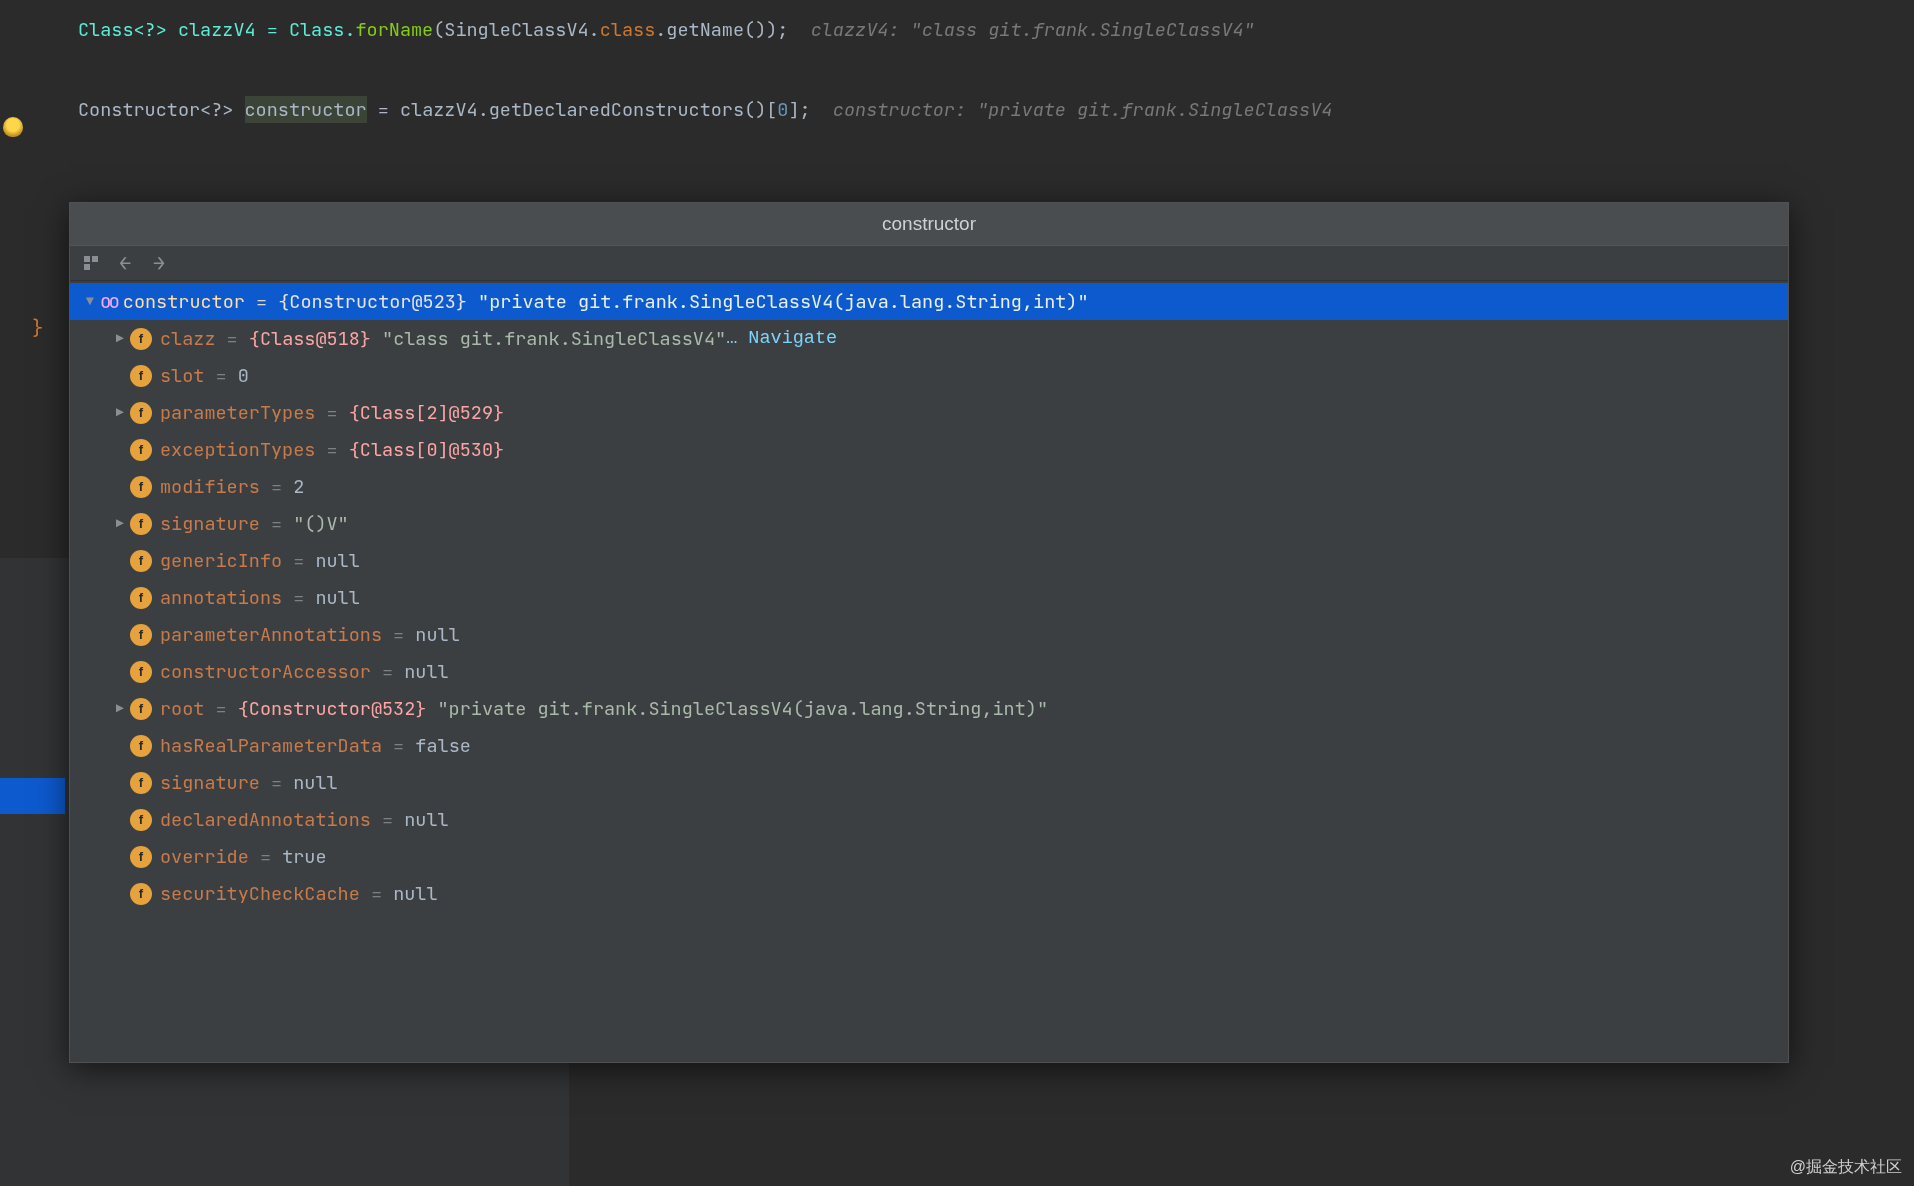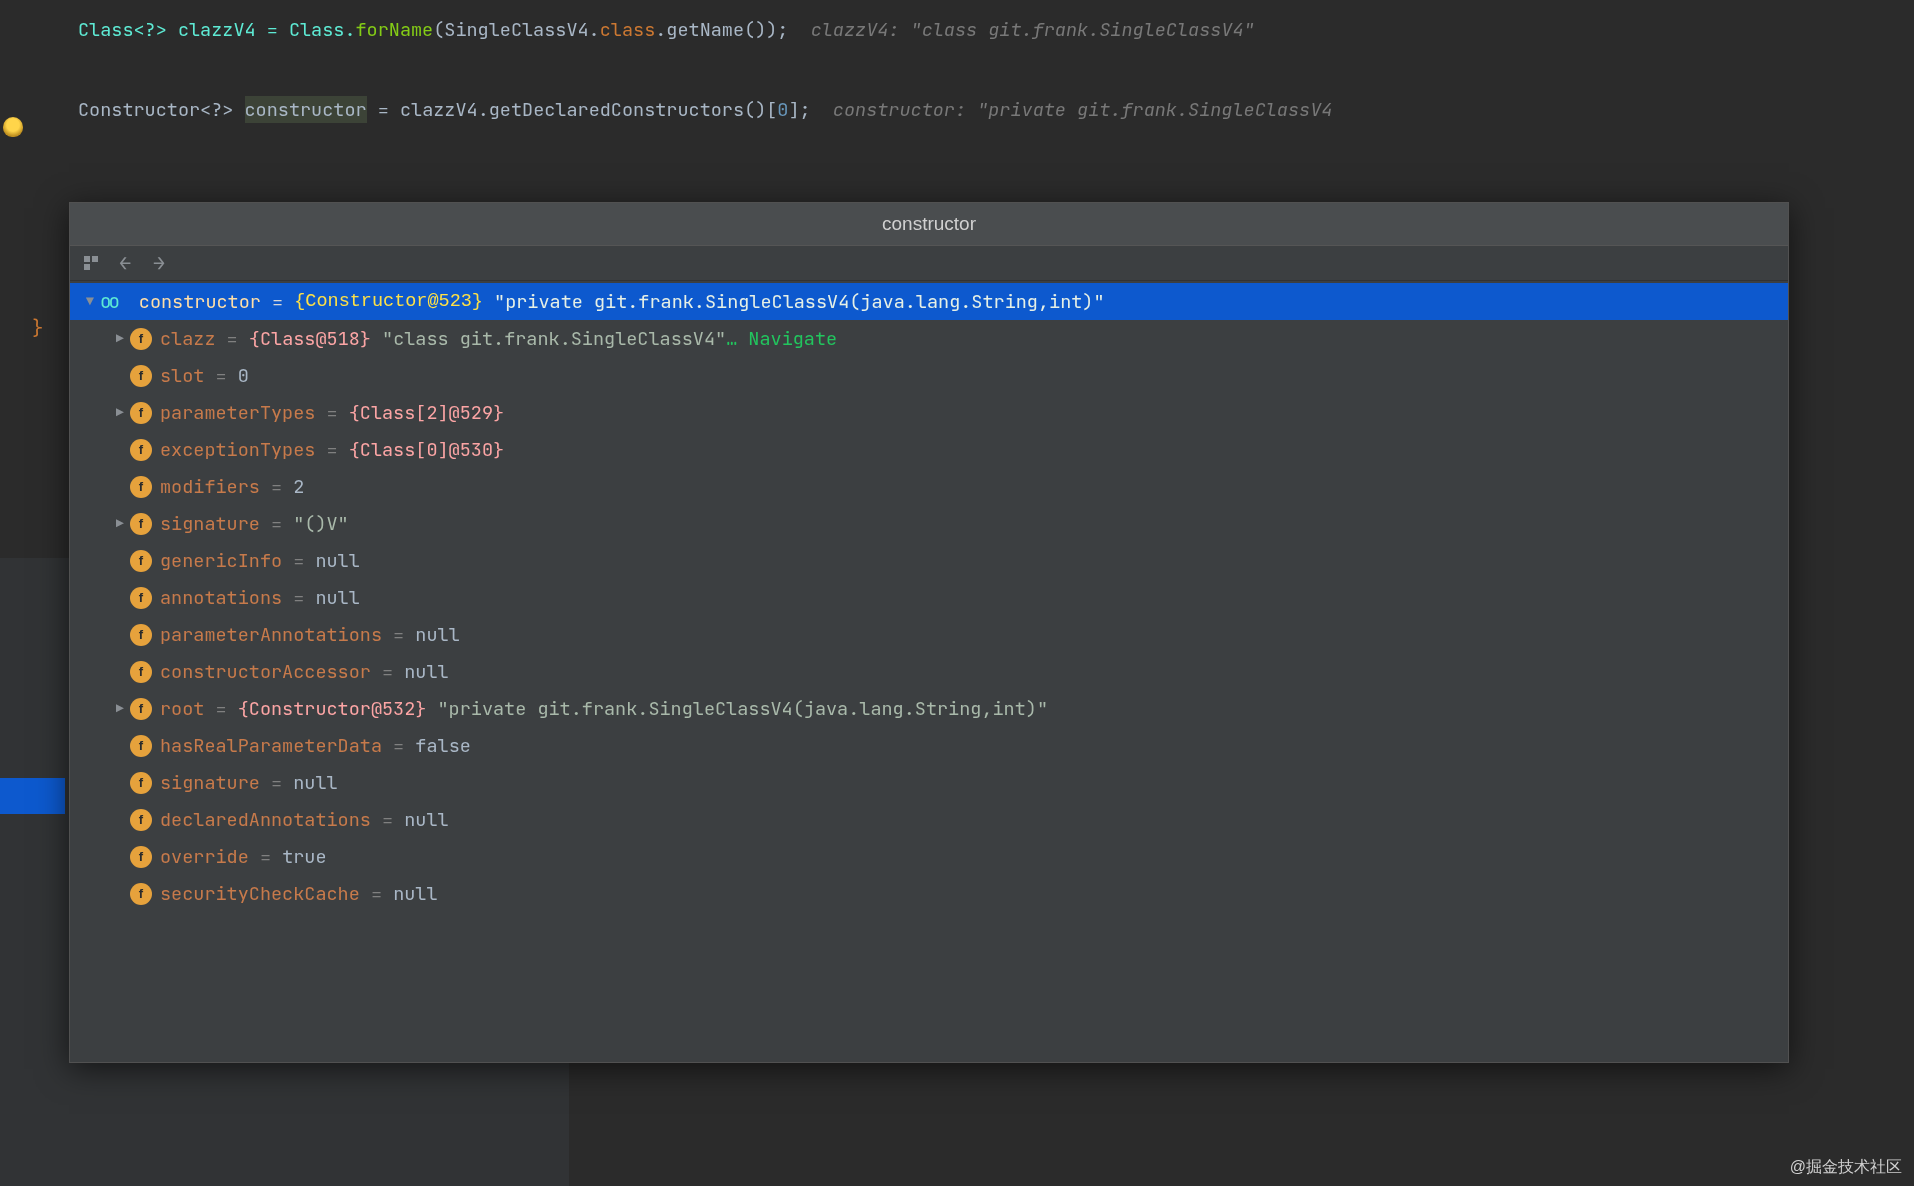--- a/index.html
+++ b/index.html
@@ -104,35 +104,35 @@
     font-size: 13px;
     font-weight: bold;
     display: inline-flex;
     align-items: center;
     justify-content: center;
     font-family: sans-serif;
     margin-right: 8px;
     flex-shrink: 0;
   }
   .oo-icon {
-    color: #5eead4;
+    color: #f0abfc;
     font-size: 19px;
-    margin-right: 22px;
+    margin-right: 6px;
     letter-spacing: -3px;
   }
   .var-name { color: #c77a4b; }
   .tree-row.selected .var-name { color: #ffdfa8; }
   .op-grey { color: #808080; }
   .tree-row.selected .op-grey { color: #d8d8d8; }
   .val-grey { color: #fca5a5; }
-  .tree-row.selected .val-grey { color: #fde047; font-family: Liberation Mono, monospace; }
+  .tree-row.selected .val-grey { color: #e5e5e5; }
   .val-str { color: #a9b9aa; }
   .tree-row.selected .val-str { color: #e6f0e6; }
   .val-true { color: #a9b7c6; }
-  .navigate { color: #22c55e; }
+  .navigate { color: #7dd3fc; font-family: Liberation Mono, monospace; }
   .closing-brace {
     position: absolute;
     left: 32px;
     top: 316px;
     color: #cc7832;
     font-size: 19px;
   }
   .bg-panels {
     position: absolute;
     left: 0;

